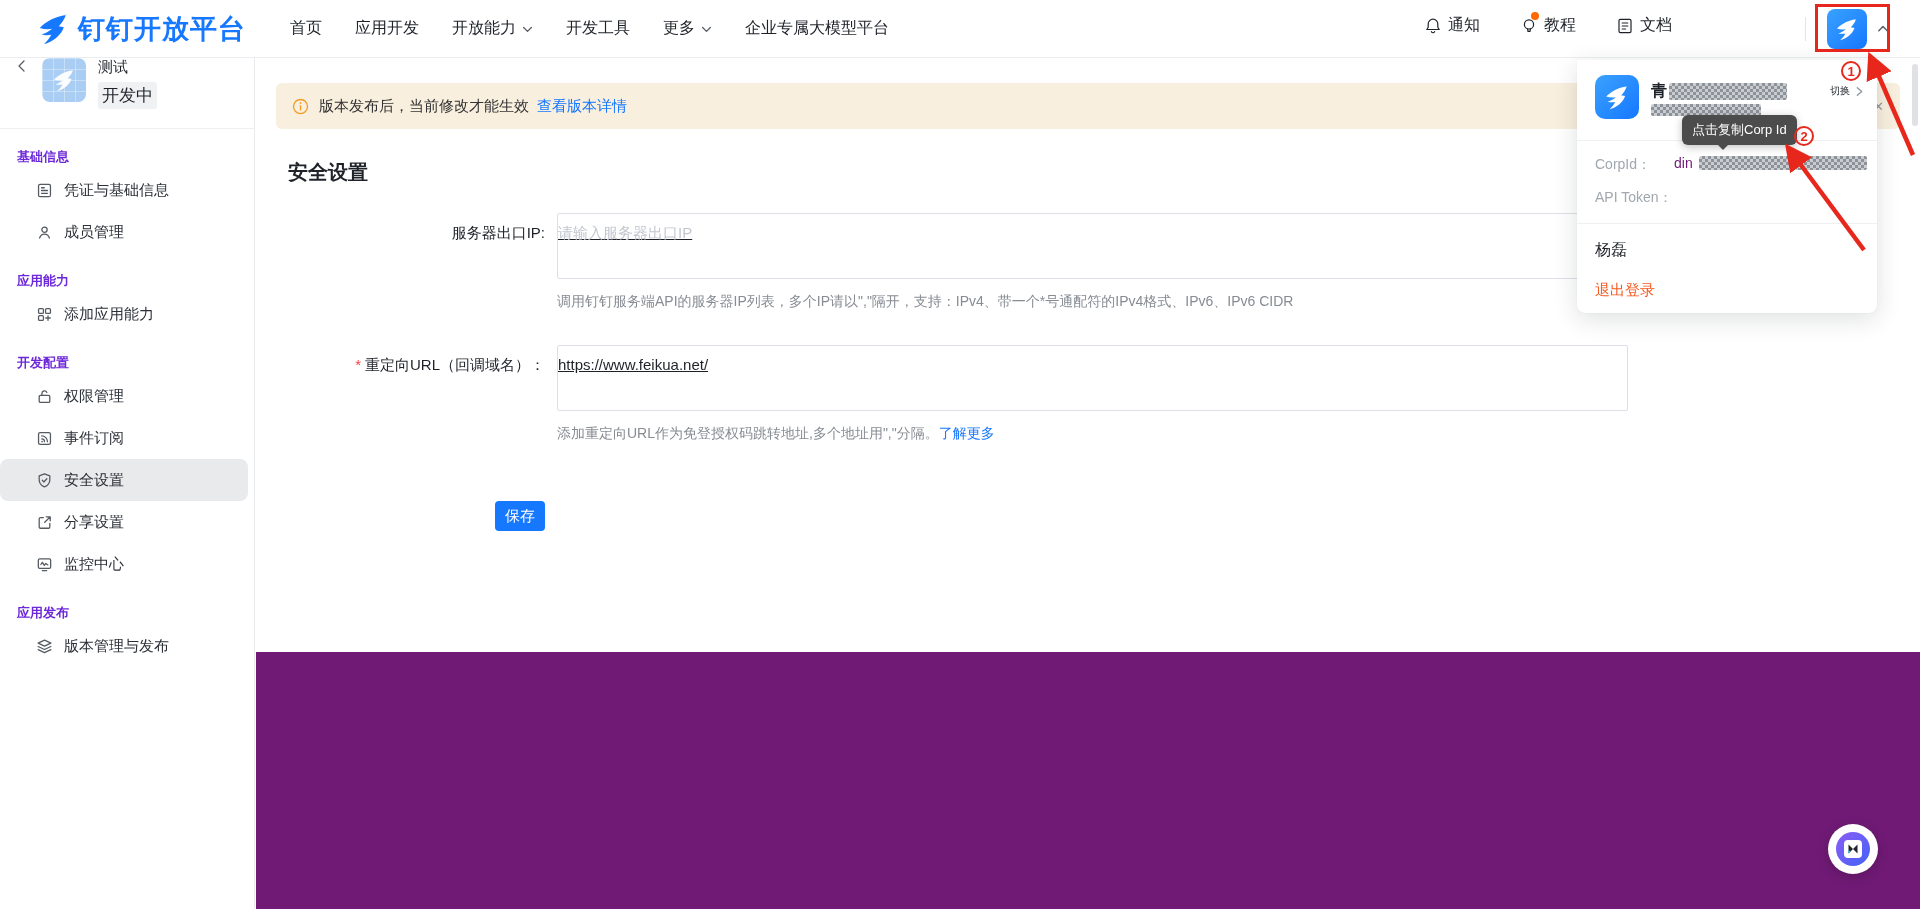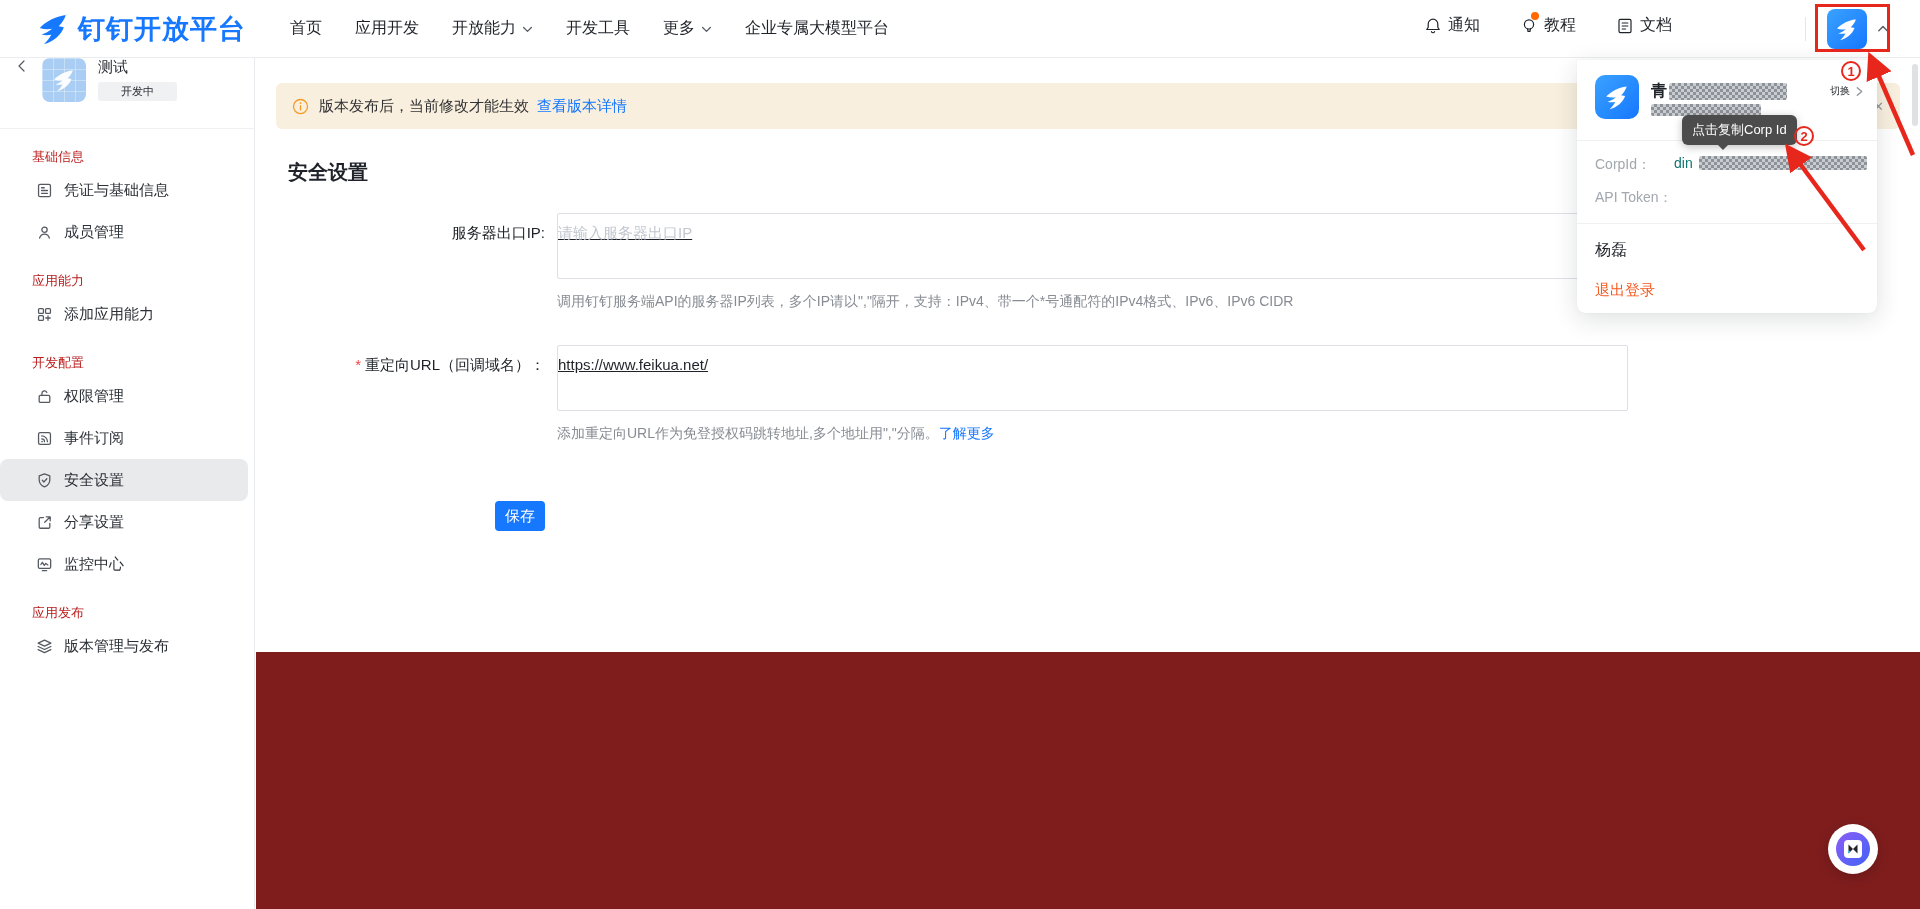--- a/index.html
+++ b/index.html
@@ -31,30 +31,30 @@
 
   
   .sidebar{position:absolute;top:58px;left:0;bottom:0;width:255px;background:#fff;border-right:1px solid #e8eaed;box-sizing:border-box;z-index:10;}
   .app-head{height:70px;border-bottom:1px solid #eef0f2;display:flex;align-items:flex-start;padding-left:14px;gap:12px;}
   .back{width:16px;height:16px;color:#53575e;cursor:pointer;}
   .app-icon{width:44px;height:44px;border-radius:8px;background-color:#a9cdf3;
             background-image:linear-gradient(rgba(255,255,255,.35) 1px,transparent 1px),linear-gradient(90deg,rgba(255,255,255,.35) 1px,transparent 1px);
             background-size:11px 11px;display:flex;align-items:center;justify-content:center;}
   .app-icon .wing{width:24px;height:24px;color:#fff;opacity:.95;}
   .app-name{font-size:15px;color:#1f2329;}
-  .app-badge{display:inline-block;margin-top:5px;background:#f0f1f3;border-radius:3px;padding:2px 23px;font-size:11px;color:#1f2329;}
+  .app-badge{display:inline-block;margin-top:5px;background:#f0f1f3;border-radius:3px;padding:2px 4px;font-size:17px;color:#1f2329;}
   .side-section{margin-top:16px;}
-  .side-label{padding-left:32px;height:24px;line-height:24px;font-size:13px;color:#b91c1c;}
+  .side-label{padding-left:17px;height:24px;line-height:24px;font-size:13px;color:#6d28d9;font-weight:bold;}
   .side-item{height:42px;display:flex;align-items:center;gap:11px;padding-left:36px;font-size:15px;color:#2b2f36;
              margin-right:6px;border-radius:8px;cursor:pointer;}
   .side-item .icon{width:17px;height:17px;color:#555a61;flex:none;}
   .side-item.selected{background:#e9eaec;}
 
   
-  .main{position:absolute;top:58px;left:256px;right:0;bottom:0;background:#7f1d1d;}
+  .main{position:absolute;top:58px;left:256px;right:0;bottom:0;background:#701a75;}
   .card{background:#fff;height:594px;box-sizing:border-box;padding:25px 20px 0 20px;}
   .alert{height:46px;background:#f8efdf;border-radius:6px;display:flex;align-items:center;padding:0 16px;box-sizing:border-box;}
   .alert .icon{width:17px;height:17px;color:#f59a23;flex:none;}
   .alert-text{margin-left:10px;font-size:15px;color:#323233;}
   .alert-link{margin-left:8px;font-size:15px;color:#1677ff;text-decoration:none;cursor:pointer;}
   .alert-close{margin-left:auto;font-size:13px;color:#8f959e;cursor:pointer;}
   .page-title{margin:29px 0 0 12px;font-size:20px;font-weight:700;color:#1f2329;height:28px;line-height:28px;}
   .form{margin-top:27px;}
   .form-row{display:flex;margin-bottom:34px;}
   .f-label{width:269px;text-align:right;font-size:15px;color:#1f2329;padding-top:11px;box-sizing:border-box;}
@@ -75,21 +75,21 @@
              background:linear-gradient(135deg,#3aa2ff,#1677ff);display:flex;align-items:center;justify-content:center;}
   .ap-avatar .wing{width:26px;height:26px;color:#fff;}
   .ap-name{position:absolute;left:74px;top:21px;font-size:16px;font-weight:600;color:#1f2329;display:flex;align-items:center;gap:2px;}
   .ap-switch{position:absolute;right:12px;top:24px;font-size:10px;color:#1f2329;display:flex;align-items:center;gap:4px;cursor:pointer;}
   .ap-switch .chev{width:11px;height:11px;color:#8f959e;}
   .mosaic{display:inline-block;background:repeating-conic-gradient(#8d9298 0% 25%,#c9cdd2 0% 50%);
           background-size:6px 6px;border-radius:2px;filter:blur(.4px);}
   .ap-submosaic{position:absolute;left:74px;top:44px;width:110px;height:12px;z-index:1;}
   .ap-div{position:absolute;left:0;right:0;height:1px;background:#eef0f2;}
   .ap-label{position:absolute;left:18px;font-size:14px;color:#a1a7ae;}
-  .ap-corp-val{position:absolute;left:97px;top:95px;font-size:14px;color:#0f766e;display:flex;align-items:center;gap:6px;}
+  .ap-corp-val{position:absolute;left:97px;top:95px;font-size:14px;color:#701a75;display:flex;align-items:center;gap:6px;}
   .ap-user{position:absolute;left:18px;top:180px;font-size:16px;color:#1f2329;cursor:pointer;}
   .ap-logout{position:absolute;left:18px;top:221px;font-size:15px;color:#f5581f;cursor:pointer;}
   .tooltip{position:absolute;left:105px;top:55px;background:#4c4c4c;color:#fff;font-size:13px;padding:6px 10px;
            border-radius:6px;z-index:5;white-space:nowrap;box-shadow:0 2px 8px rgba(0,0,0,.25);}
   .tooltip::after{content:"";position:absolute;left:36px;bottom:-5px;border:5px solid transparent;border-top-color:#4c4c4c;border-bottom:0;}
 
   
   .red-box{position:absolute;left:1815px;top:4px;width:75px;height:48px;border:3px solid #e7271c;box-sizing:border-box;z-index:60;}
   .step{position:absolute;width:20px;height:20px;border:2px solid #e7271c;border-radius:50%;color:#e7271c;font-size:13px;
         font-weight:700;display:flex;align-items:center;justify-content:center;z-index:70;box-sizing:border-box;}

